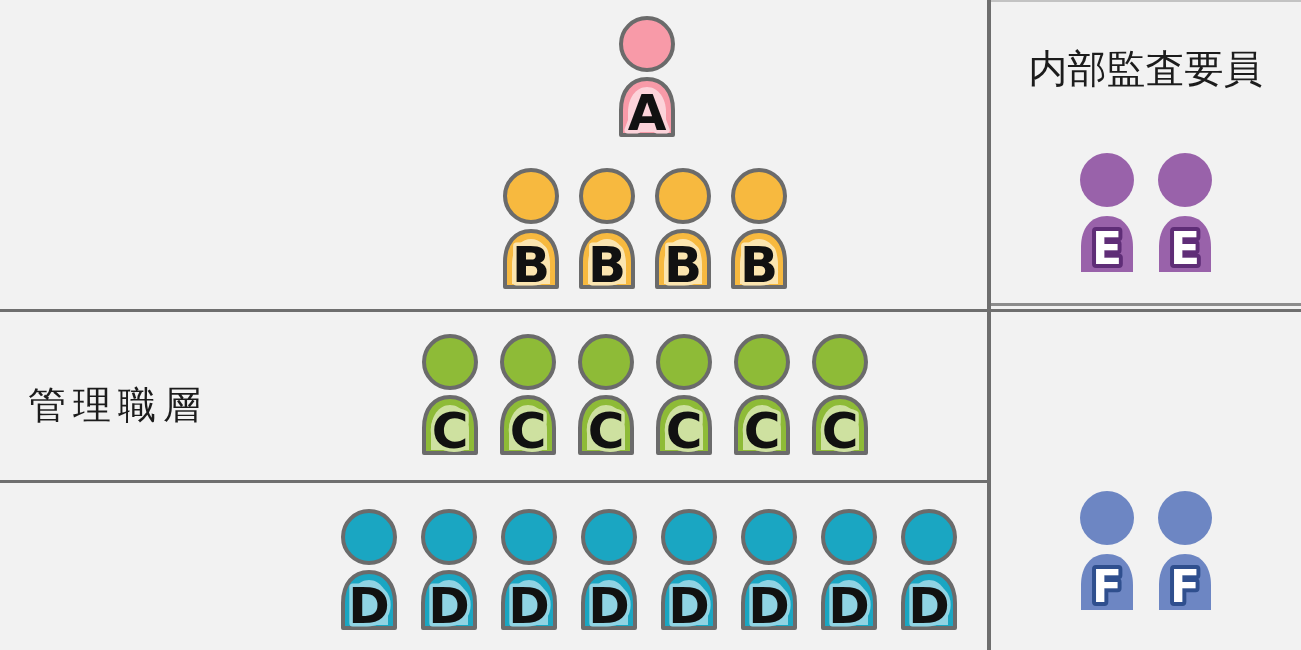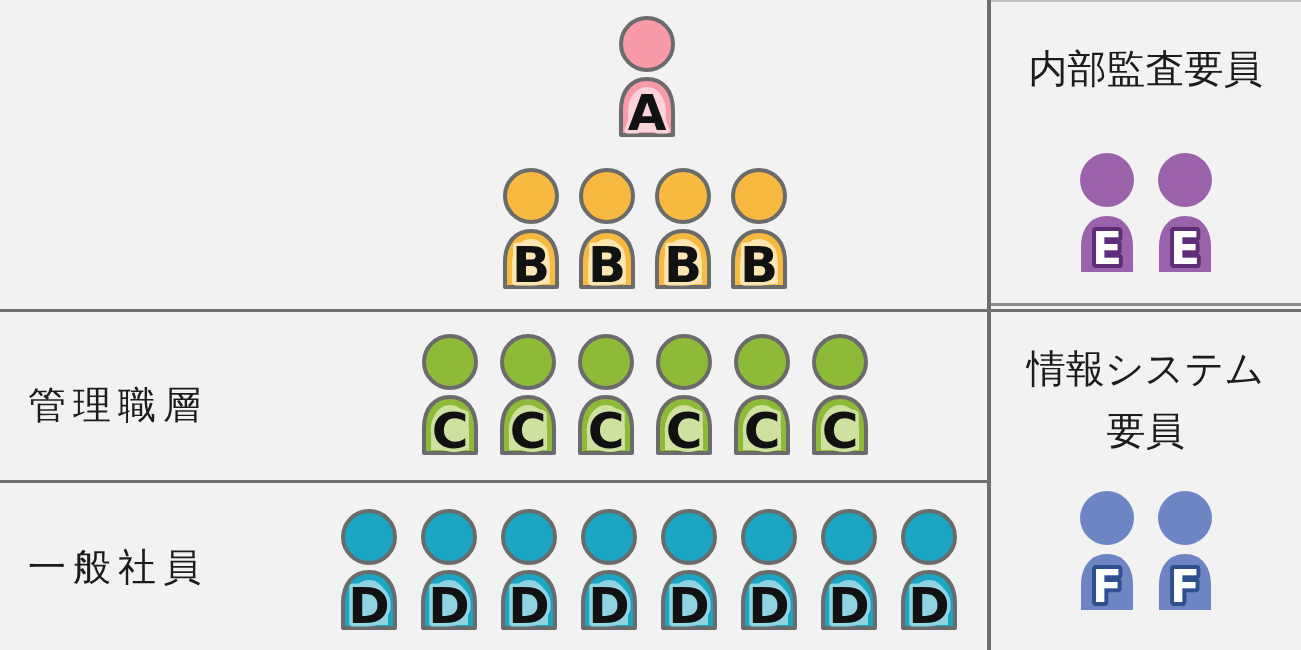--- a/index.html
+++ b/index.html
@@ -119,21 +119,20 @@
         <div class="person"><svg viewBox="0 0 60 122" width="60" height="122" aria-hidden="true">
             <circle cx="30" cy="29" r="26" fill="#8ebb37" stroke="#6b6b6b" stroke-width="4"></circle>
             <path d="M4 120 L4 95 C4 76 14 64 30 64 C46 64 56 76 56 95 L56 120 Z" fill="#8ebb37" stroke="#6b6b6b" stroke-width="4" stroke-linejoin="round"></path>
             <path d="M11 117 L11 97 C11 83 19 72 30 72 C41 72 49 83 49 97 L49 117 Z" fill="#cee1a0"></path>
             <text x="30" y="115" text-anchor="middle" font-family="DejaVu Sans, Liberation Sans, sans-serif" font-weight="bold" font-size="50" fill="#111111" stroke="#cee1a0" stroke-width="7" stroke-linejoin="round" paint-order="stroke">C</text>
           </svg></div>
       </div>
   </section>
 
   <section class="sec-bot">
-    <div class="row-label label-bot">一般社員</div>
     <div class="people d-row">
         <div class="person"><svg viewBox="0 0 60 122" width="60" height="122" aria-hidden="true">
             <circle cx="30" cy="29" r="26" fill="#1aa6c2" stroke="#6b6b6b" stroke-width="4"></circle>
             <path d="M4 120 L4 95 C4 76 14 64 30 64 C46 64 56 76 56 95 L56 120 Z" fill="#1aa6c2" stroke="#6b6b6b" stroke-width="4" stroke-linejoin="round"></path>
             <path d="M11 117 L11 97 C11 83 19 72 30 72 C41 72 49 83 49 97 L49 117 Z" fill="#90d3e3"></path>
             <text x="30" y="115" text-anchor="middle" font-family="DejaVu Sans, Liberation Sans, sans-serif" font-weight="bold" font-size="50" fill="#111111" stroke="#90d3e3" stroke-width="7" stroke-linejoin="round" paint-order="stroke">D</text>
           </svg></div>
         <div class="person"><svg viewBox="0 0 60 122" width="60" height="122" aria-hidden="true">
             <circle cx="30" cy="29" r="26" fill="#1aa6c2" stroke="#6b6b6b" stroke-width="4"></circle>
             <path d="M4 120 L4 95 C4 76 14 64 30 64 C46 64 56 76 56 95 L56 120 Z" fill="#1aa6c2" stroke="#6b6b6b" stroke-width="4" stroke-linejoin="round"></path>
@@ -189,24 +188,20 @@
           </svg></div>
         <div class="person"><svg viewBox="0 0 60 122" width="60" height="122" aria-hidden="true">
             <circle cx="30" cy="28" r="27" fill="#9962aa"></circle>
             <path d="M4 120 L4 95 C4 76 14 64 30 64 C46 64 56 76 56 95 L56 120 Z" fill="#9962aa" stroke-linejoin="round"></path>
             <text x="30" y="112" text-anchor="middle" font-family="DejaVu Sans, Liberation Sans, sans-serif" font-weight="bold" font-size="44" fill="#ffffff" stroke="#5f2d77" stroke-width="8" stroke-linejoin="round" paint-order="stroke">E</text>
           </svg></div>
       </div>
   </aside>
 
   <aside class="panel-infosys">
-    <div class="panel-label">
-      <span>情報システム</span>
-      <span>要員</span>
-    </div>
     <div class="people f-row">
         <div class="person"><svg viewBox="0 0 60 122" width="60" height="122" aria-hidden="true">
             <circle cx="30" cy="28" r="27" fill="#6d86c3"></circle>
             <path d="M4 120 L4 95 C4 76 14 64 30 64 C46 64 56 76 56 95 L56 120 Z" fill="#6d86c3" stroke-linejoin="round"></path>
             <text x="30" y="112" text-anchor="middle" font-family="DejaVu Sans, Liberation Sans, sans-serif" font-weight="bold" font-size="44" fill="#ffffff" stroke="#2f4f8e" stroke-width="8" stroke-linejoin="round" paint-order="stroke">F</text>
           </svg></div>
         <div class="person"><svg viewBox="0 0 60 122" width="60" height="122" aria-hidden="true">
             <circle cx="30" cy="28" r="27" fill="#6d86c3"></circle>
             <path d="M4 120 L4 95 C4 76 14 64 30 64 C46 64 56 76 56 95 L56 120 Z" fill="#6d86c3" stroke-linejoin="round"></path>
             <text x="30" y="112" text-anchor="middle" font-family="DejaVu Sans, Liberation Sans, sans-serif" font-weight="bold" font-size="44" fill="#ffffff" stroke="#2f4f8e" stroke-width="8" stroke-linejoin="round" paint-order="stroke">F</text>

